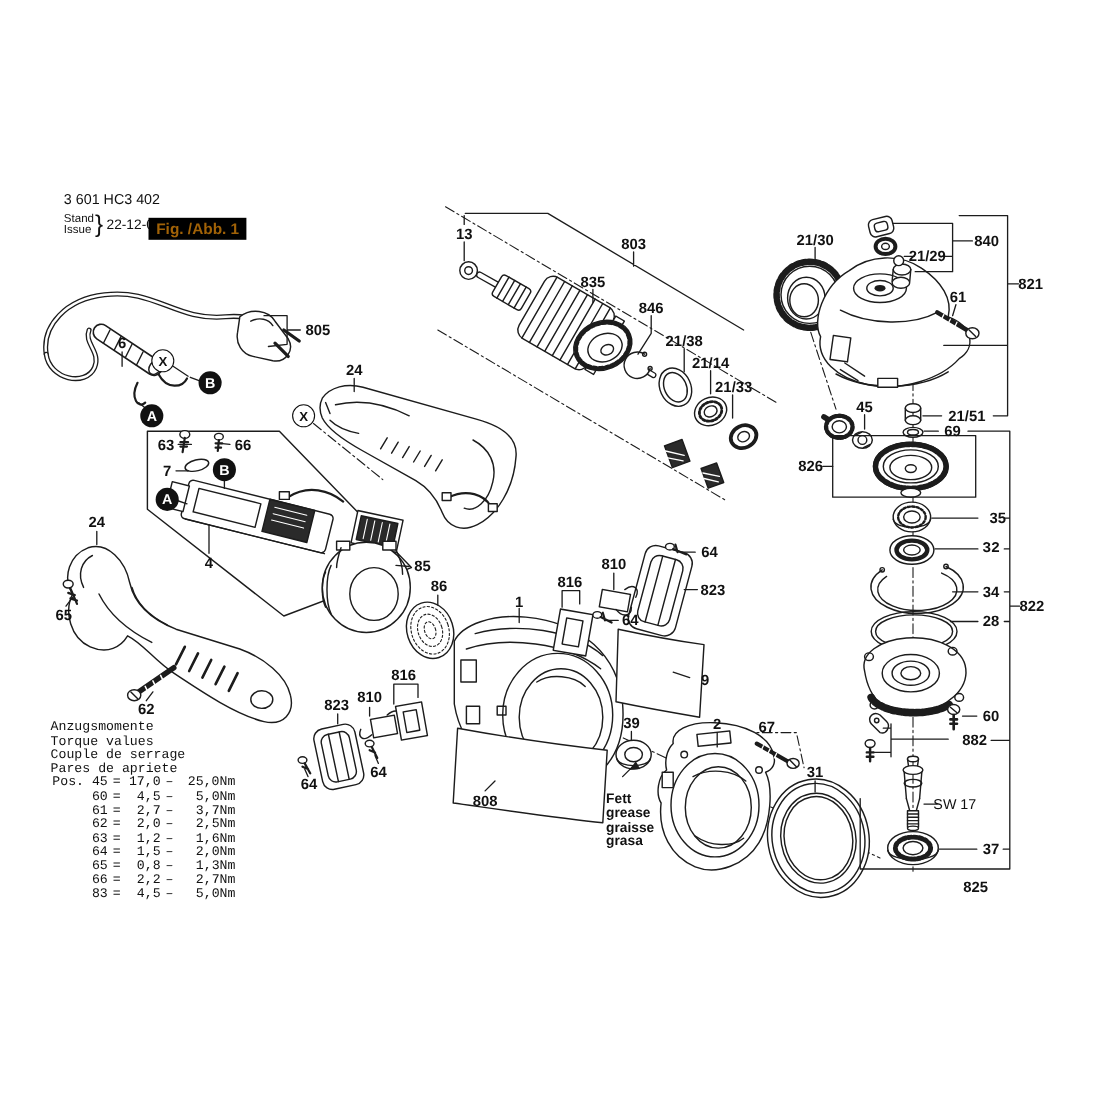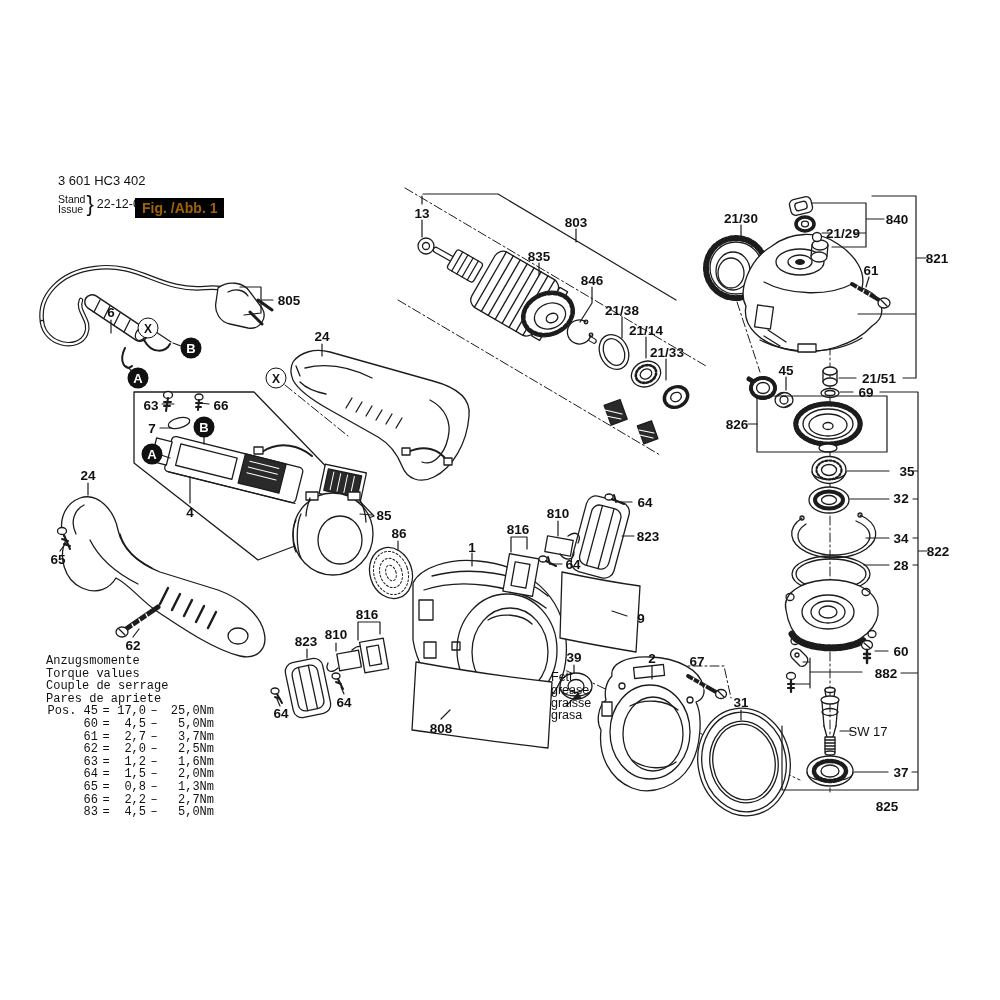--- a/index.html
+++ b/index.html
@@ -33,21 +33,21 @@
   #warn-text{margin:0 2px;border:2px solid #111;border-radius:6px;text-align:center;
              font-weight:bold;font-size:12.5px;line-height:13px;padding:1px 0;}
   #torque-block{position:absolute;left:46px;top:655px;font-size:12px;line-height:12.6px;font-family:Liberation Mono, monospace;}
   .tt-row{display:flex;}
   .tt-pos{width:52px;text-align:right;}
   .tt-eq{width:16px;text-align:center;}
   .tt-min{width:32px;text-align:right;}
   .tt-dash{width:16px;text-align:center;}
   .tt-max{width:52px;text-align:right;}
   #notes-block{position:absolute;left:256px;top:762px;font-size:12px;line-height:12.7px;}
-  #grease-block{position:absolute;left:551px;top:671px;font-size:12.5px;line-height:12.8px;}
+  #grease-block{position:absolute;left:551px;top:720px;font-size:12.5px;line-height:12.8px;font-weight:bold;}
 </style>
 </head>
 <body>
 
 <div id="stage">
 
 <svg width="1000" height="1000" viewBox="0 0 1000 1000">
 
   <g>
     <path class="dd" d="M405,188 L706,366 M398,300 L660,455 M830,346 V792 M428,606 L800,780 M285,385 L348,436 M737,302 L760,372 M676,666 L724,666 L731,698"></path>

